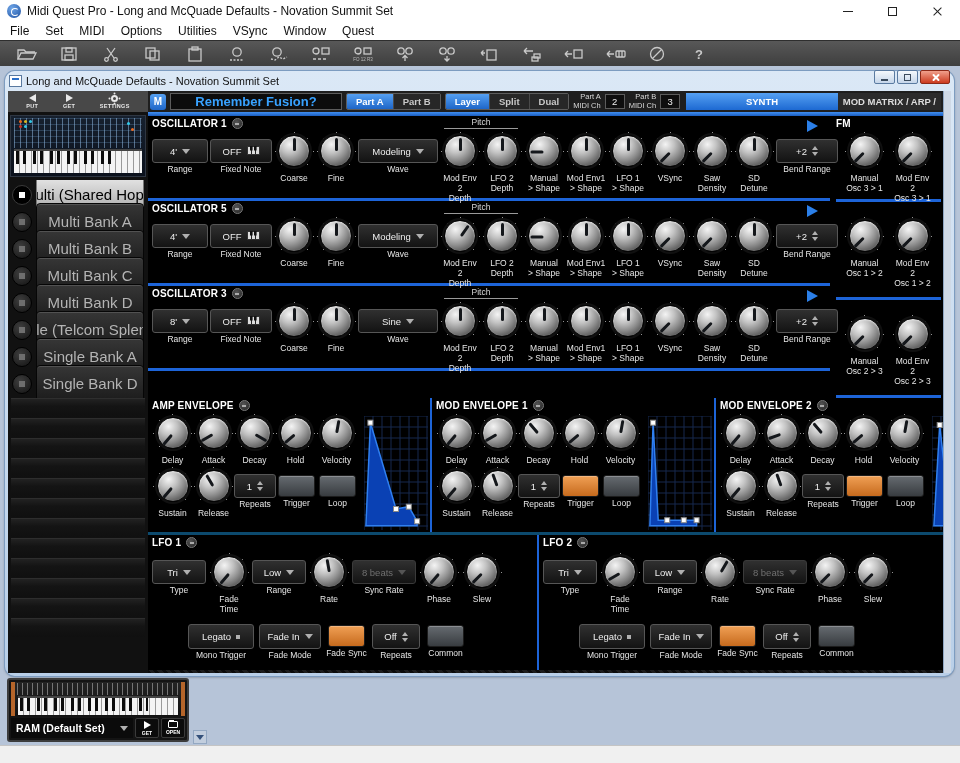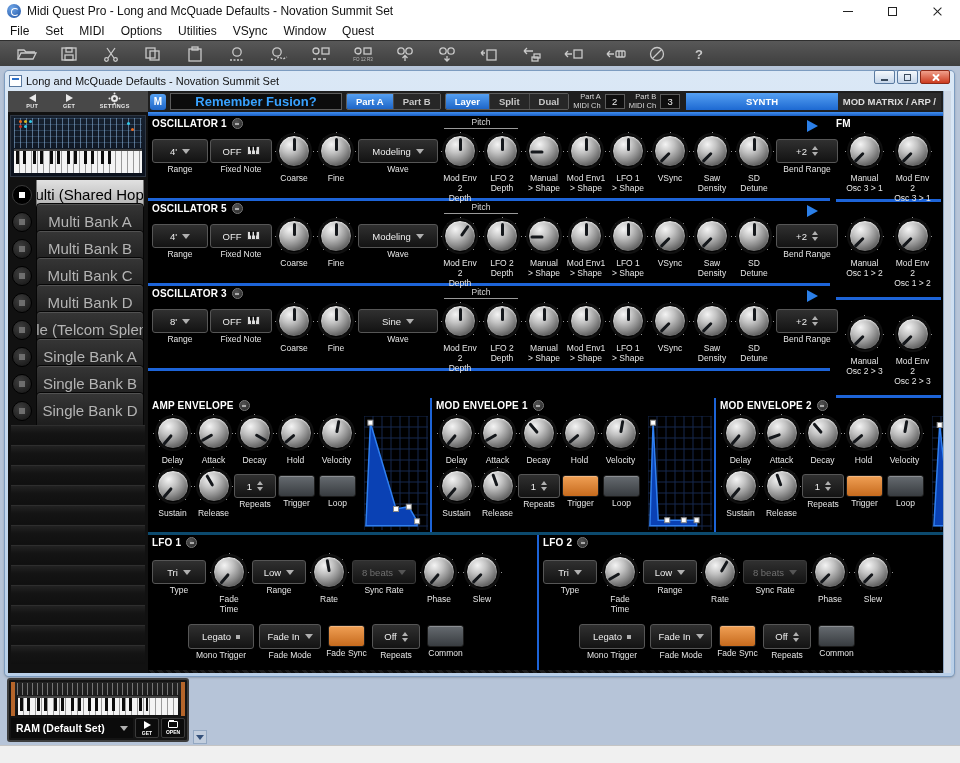--- a/index.html
+++ b/index.html
@@ -21,21 +21,21 @@
   .menubar{height:18px;display:flex;align-items:center;background:#fff;font-size:12px;color:#111;padding-left:2px}
   .menuitem{padding:0 8px;height:100%;display:flex;align-items:center}
 
   .toolbar{height:26px;background:linear-gradient(#585858,#3e3e3e);border-top:1px solid #2e2e2e;display:flex;align-items:center;padding:0 8px;gap:4px}
   .tbtn{width:38px;height:22px;display:flex;flex-direction:column;align-items:center;justify-content:center}
   .tbtn svg{display:block}
 
   
   .mdi{height:679px;background:#b6c4d8;position:relative}
 
-  .docwin{position:absolute;left:5px;top:5px;width:949px;height:605px;border-radius:4px;background:linear-gradient(#dbe8f6,#b9cfe8);box-shadow:0 0 0 1px #7d9cc0,0 1px 3px rgba(0,0,0,.4)}
+  .docwin{position:absolute;left:5px;top:5px;width:949px;height:605px;border-radius:10px;background:linear-gradient(#dbe8f6,#b9cfe8);box-shadow:0 0 0 1px #7d9cc0,0 1px 3px rgba(0,0,0,.4)}
   .doctitle{height:20px;display:flex;align-items:center;font-size:11px;color:#101010;padding:0 4px;gap:4px}
   .docicon{width:13px;height:12px;background:#fff;border:1px solid #5a7aa0;position:relative;flex:none}
   .docicon::after{content:"";position:absolute;left:2px;top:2px;width:7px;height:2px;background:#2b6fc8}
   .dc{width:21px;height:14px;border-radius:2px;border:1px solid #5a7aa0;background:linear-gradient(#f4f8fc,#c6d6ea);display:flex;align-items:center;justify-content:center;margin-left:2px}
   .dc-min i{display:block;width:7px;border-bottom:2px solid #3a4a5c;margin-top:5px}
   .dc-max i{display:block;width:7px;height:7px;border:1.5px solid #3a4a5c}
   .dc-close{width:30px;background:linear-gradient(#f0a08c,#cc3a1e);border-color:#8c2a18}
   .dc-close i{position:relative;width:9px;height:9px;display:block}
   .dc-close i::before,.dc-close i::after{content:"";position:absolute;left:4px;top:0;width:2px;height:9px;background:#fff;border-radius:1px}
   .dc-close i::before{transform:rotate(45deg)}.dc-close i::after{transform:rotate(-45deg)}
@@ -425,26 +425,20 @@
               <div class="bankrow">
                 <span class="bankdot">
                   <i></i>
                 </span>
                 <div class="bankbtn">Single Bank A</div>
               </div>
               <div class="bankrow">
                 <span class="bankdot">
                   <i></i>
                 </span>
-                <div class="bankbtn">Single Bank B</div>
-              </div>
-              <div class="bankrow">
-                <span class="bankdot">
-                  <i></i>
-                </span>
                 <div class="bankbtn">Single Bank D</div>
               </div>
               <div class="emptyslot"></div>
               <div class="emptyslot"></div>
               <div class="emptyslot"></div>
               <div class="emptyslot"></div>
               <div class="emptyslot"></div>
               <div class="emptyslot"></div>
               <div class="emptyslot"></div>
               <div class="emptyslot"></div>

